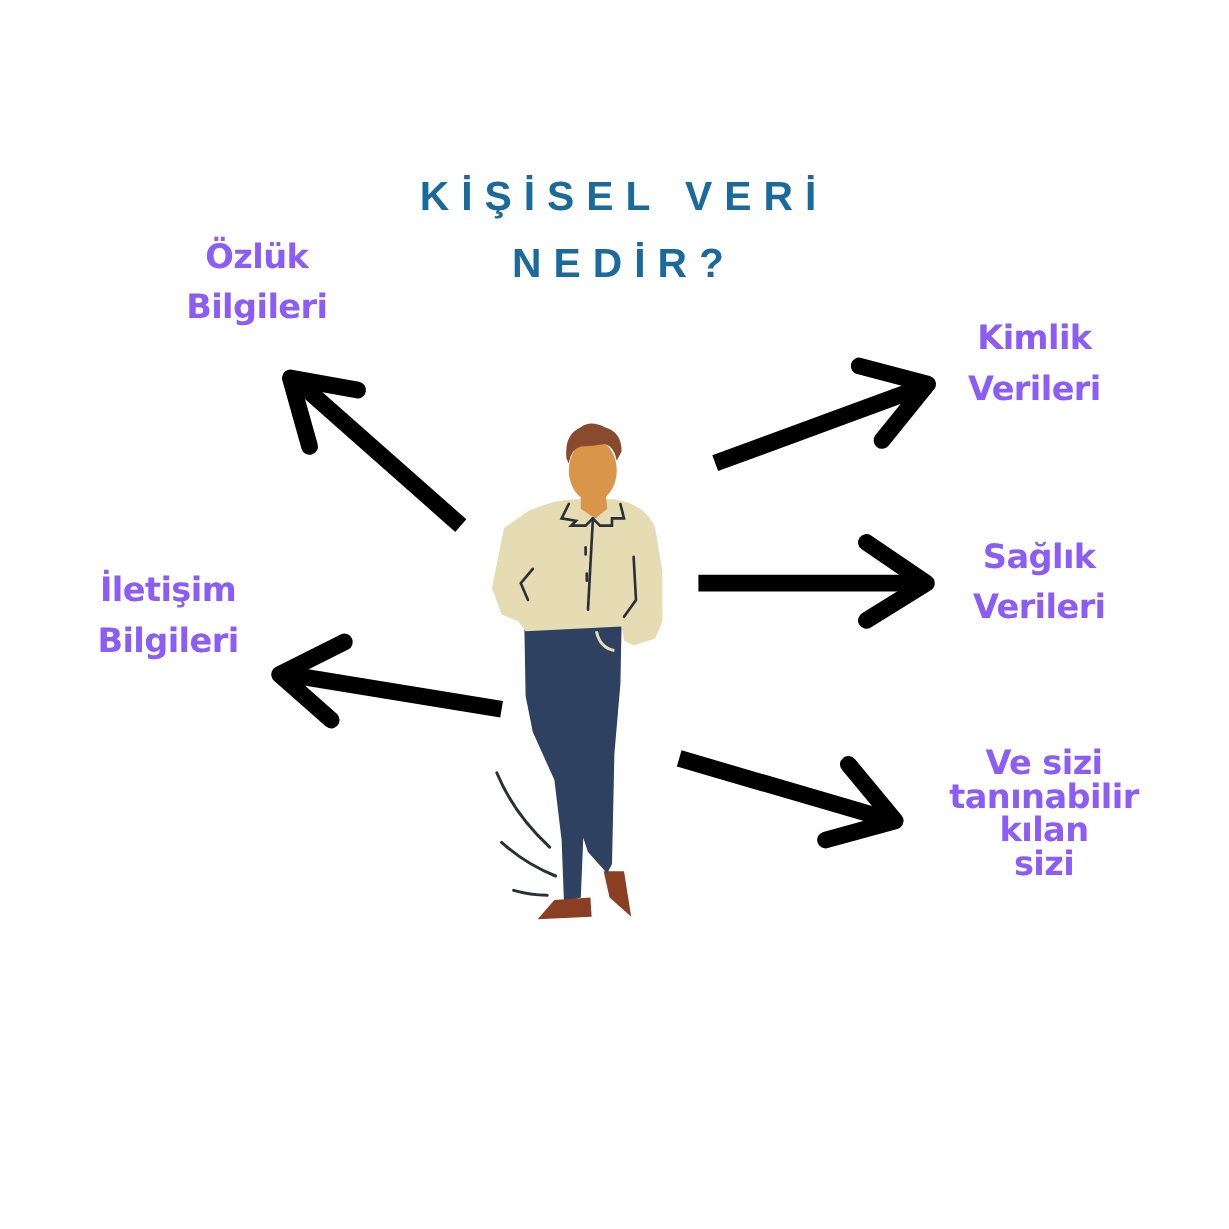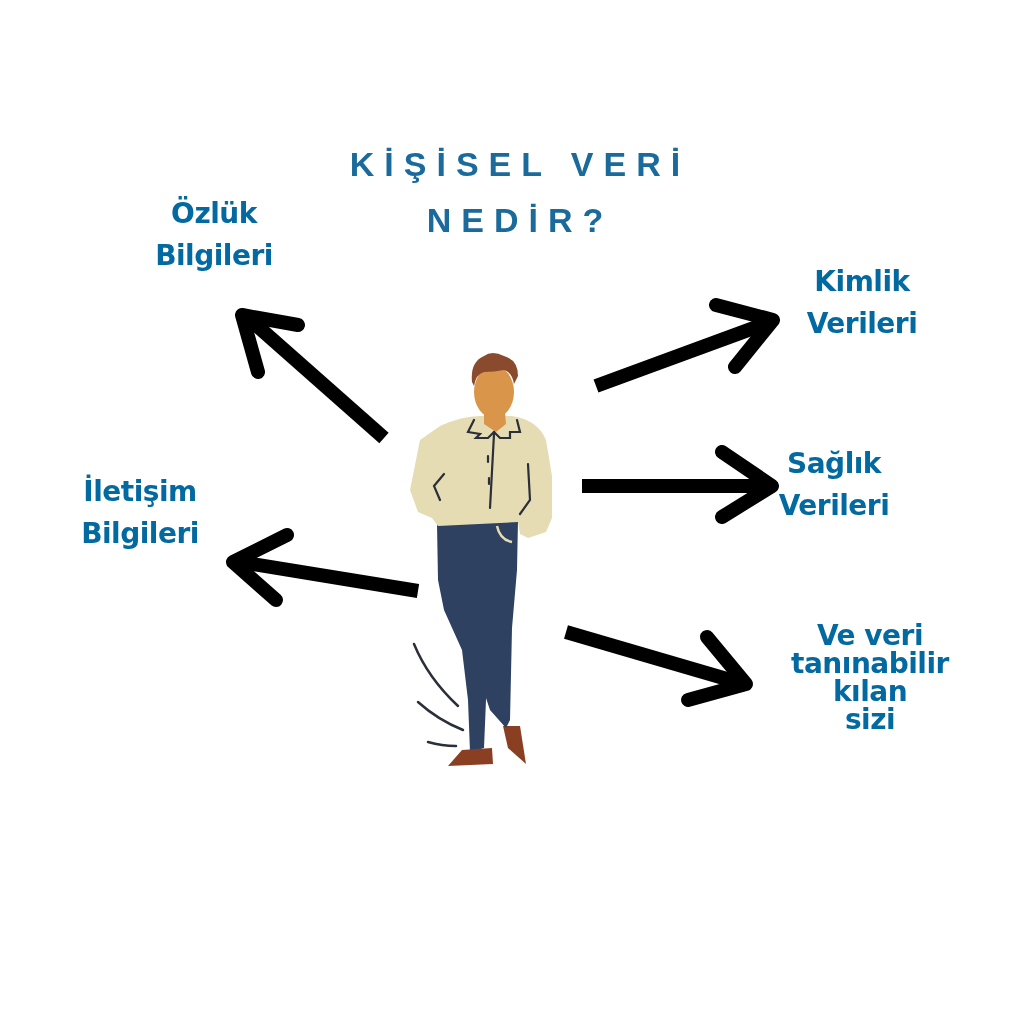--- a/index.html
+++ b/index.html
@@ -25,37 +25,37 @@
       font-size: 34px;
       letter-spacing: 10px;
       line-height: 1;
       margin: 0;
     }
     .title-line1 { top: 147px; left: 8px; }
     .title-line2 { top: 203px; left: 8px; }
 
     .label {
       position: absolute;
-      color: #0369a1;
+      color: #8b5cf6;
       font-family: "DejaVu Sans", "Liberation Sans", sans-serif;
       font-weight: 700;
       font-size: 28px;
       line-height: 1.0;
       text-align: center;
       letter-spacing: -0.5px;
     }
     .label span { display: block; }
 
     #label-ozluk { left: 134px; top: 200px; width: 160px; }
     #label-ozluk span + span { margin-top: 14px; }
 
     #label-kimlik { left: 782px; top: 268px; width: 160px; }
     #label-kimlik span + span { margin-top: 14px; }
 
-    #label-saglik { left: 754px; top: 450px; width: 160px; }
+    #label-saglik { left: 786px; top: 450px; width: 160px; }
     #label-saglik span + span { margin-top: 14px; }
 
     #label-iletisim { left: 60px; top: 478px; width: 160px; }
     #label-iletisim span + span { margin-top: 14px; }
 
     #label-any { left: 740px; top: 622px; width: 260px; }
     #label-any span + span { }
 
     svg.art {
       position: absolute;
@@ -146,17 +146,17 @@
   <span>Sağlık</span>
   <span>Verileri</span>
 </div>
 
 <div class="label" id="label-iletisim">
   <span>İletişim</span>
   <span>Bilgileri</span>
 </div>
 
 <div class="label" id="label-any">
-  <span>Ve veri</span>
+  <span>Ve sizi</span>
   <span>tanınabilir</span>
   <span>kılan</span>
   <span>sizi</span>
 </div>
 
 </body></html>

